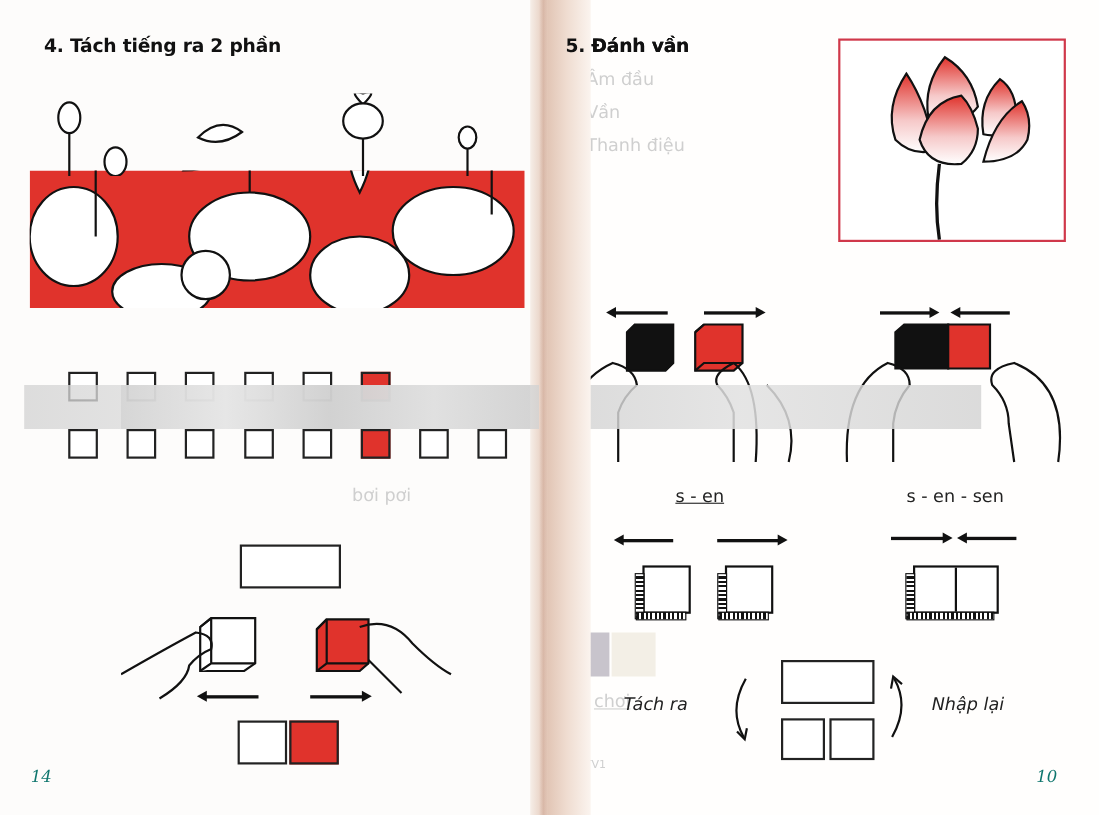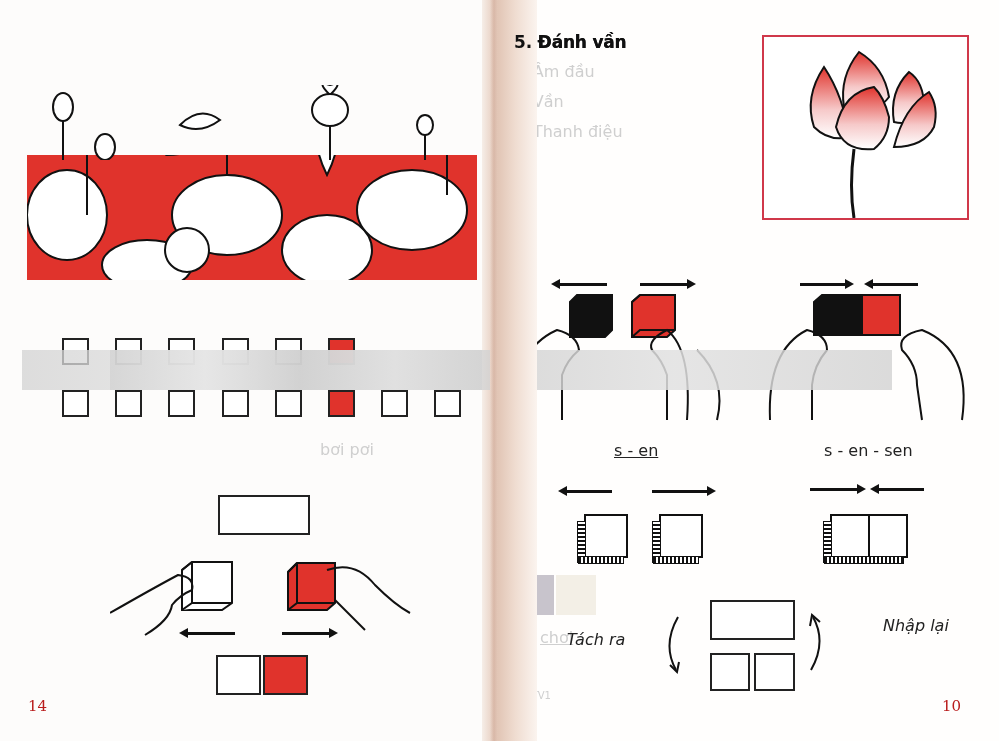--- a/index.html
+++ b/index.html
@@ -4,39 +4,40 @@
 <style>
   html,body{margin:0;padding:0;}
   body{width:999px;height:741px;position:relative;overflow:hidden;background:#fff;font-family:"DejaVu Sans","Liberation Sans",sans-serif;}
   .page{position:absolute;top:0;height:741px;}
   .page-left{left:0;width:492px;background:#fdfcfb;}
   .page-right{left:492px;width:507px;background:#fffefd;}
   .gutter{position:absolute;left:482px;top:0;width:55px;height:741px;
     background:linear-gradient(90deg,#f6eee8 0%,#e9d3c6 18%,#e2c6b6 30%,#efdcd0 60%,#fbf4ef 100%);}
   .gutter-shadow{position:absolute;left:490px;top:0;width:8px;height:741px;background:linear-gradient(90deg,rgba(200,150,130,0.0),rgba(190,140,120,0.35),rgba(200,150,130,0));}
   .heading{position:absolute;font-weight:bold;font-size:17px;color:#111;letter-spacing:-0.2px;}
-  .pagenum{position:absolute;font-family:"DejaVu Serif","Liberation Serif",serif;font-size:15px;color:#b91c1c;}
+  .pagenum{position:absolute;font-family:"DejaVu Serif","Liberation Serif",serif;font-size:15px;color:#0f766e;font-style:italic;}
   .box{position:absolute;width:27px;height:27px;border:2px solid #222;box-sizing:border-box;background:#fff;}
   .box.red{background:#e0332c;}
   .blur-band{position:absolute;height:40px;background:linear-gradient(90deg,rgba(210,210,210,0.75),rgba(230,230,230,0.85),rgba(205,205,205,0.8),rgba(225,225,225,0.85),rgba(210,210,210,0.8));}
   .rect{position:absolute;border:2px solid #222;box-sizing:border-box;background:#fff;}
   .arrow{position:absolute;height:3px;background:#111;}
   .arrow.r::after{content:"";position:absolute;right:-6px;top:-4px;border-left:9px solid #111;border-top:5px solid transparent;border-bottom:5px solid transparent;}
   .arrow.l::before{content:"";position:absolute;left:-6px;top:-4px;border-right:9px solid #111;border-top:5px solid transparent;border-bottom:5px solid transparent;}
   .label{position:absolute;font-size:16px;color:#222;}
   .italic{font-style:italic;}
   .cube{position:absolute;width:44px;height:44px;box-sizing:border-box;border:2px solid #111;background:#fff;}
   .cube .side{position:absolute;left:-9px;top:5px;width:7px;height:40px;background:repeating-linear-gradient(0deg,#111 0 2px,#fff 2px 4px);border:1px solid #111;}
   .cube .bottom{position:absolute;left:-8px;bottom:-8px;width:44px;height:6px;background:repeating-linear-gradient(90deg,#111 0 2px,#fff 2px 4px);border:1px solid #111;}
   .faded{position:absolute;color:#cfcfcf;font-size:16px;}
 </style>
 </head>
 <body>
 
 <div class="page page-left">
+  <div class="heading" style="left:40px;top:32px;">4. Tách tiếng ra 2 phần</div>
 
   <div style="position:absolute;left:27px;top:155px;width:450px;height:125px;">
     <svg width="450" height="125" viewBox="0 0 450 125">
       <rect x="0" y="0" width="450" height="125" fill="#e0332c"></rect>
       <g fill="#fff" stroke="#111" stroke-width="2">
         <ellipse cx="40" cy="60" rx="40" ry="45"></ellipse>
         <ellipse cx="200" cy="60" rx="55" ry="40"></ellipse>
         <ellipse cx="300" cy="95" rx="45" ry="35"></ellipse>
         <ellipse cx="385" cy="55" rx="55" ry="40"></ellipse>
         <ellipse cx="120" cy="110" rx="45" ry="25"></ellipse>
@@ -217,21 +218,21 @@
   </div>
   <div class="rect" style="left:218px;top:600px;width:85px;height:40px;"></div>
   <div class="rect" style="left:218px;top:653px;width:40px;height:38px;"></div>
   <div class="rect" style="left:262px;top:653px;width:41px;height:38px;"></div>
   <div style="position:absolute;left:315px;top:612px;width:20px;height:60px;">
     <svg width="20" height="60" viewBox="0 0 20 60">
         <path d="M4 58 Q20 30 6 5" stroke="#111" stroke-width="2" fill="none"></path>
         <path d="M3 14 L5 3 L13 10" stroke="#111" stroke-width="2" fill="none"></path>
       </svg>
   </div>
-  <div class="label italic" style="left:355px;top:616px;margin-left:36px;">Nhập lại</div>
+  <div class="label italic" style="left:355px;top:630px;">Nhập lại</div>
 
   <div class="pagenum" style="left:450px;top:697px;">10</div>
 </div>
 
 <div class="gutter"></div>
 <div class="gutter-shadow"></div>
 <div class="blur-band" style="left:110px;top:350px;width:380px;"></div>
 <div class="heading" style="left:514px;top:32px;">5. Đánh vần</div>
 
 </body></html>

